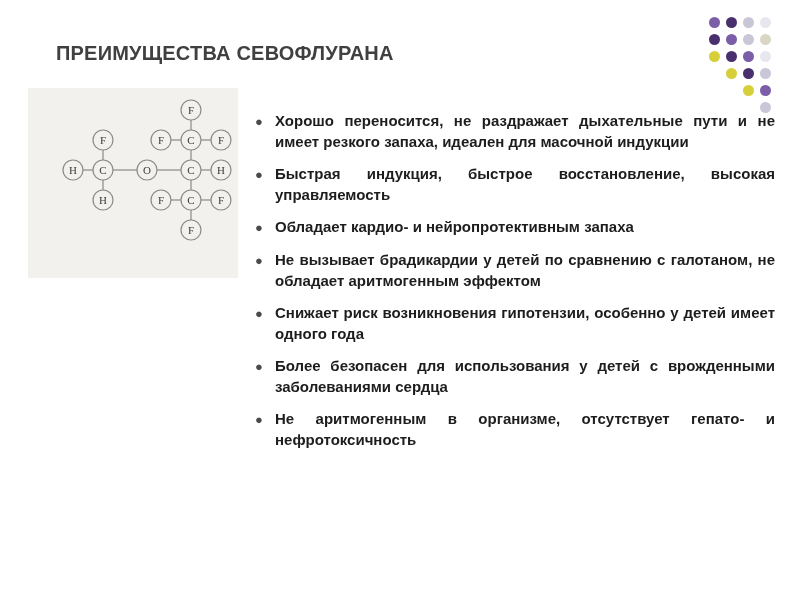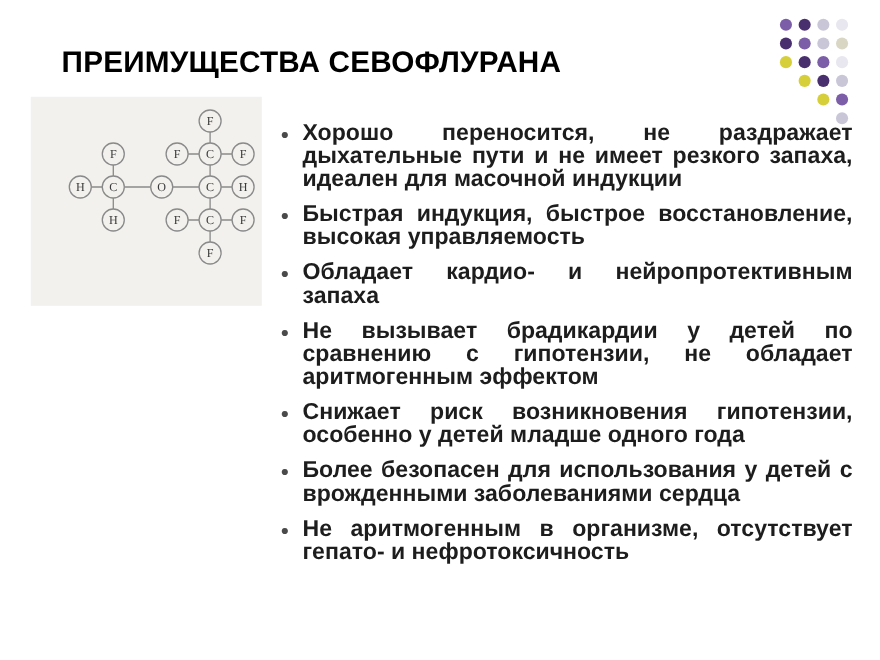--- a/index.html
+++ b/index.html
@@ -30,23 +30,23 @@
     border-radius: 50%;
     margin: 3px;
   }
 
   
   #slide-title {
     position: absolute;
     left: 56px;
     top: 42px;
     width: 630px;
-    font-size: 27px;
+    font-size: 20px;
     font-weight: bold;
-    color: #000000;
+    color: #404040;
     letter-spacing: 0.2px;
     line-height: 1.1;
   }
 
   
   #molecule-panel {
     position: absolute;
     left: 28px;
     top: 88px;
     width: 210px;
@@ -72,21 +72,21 @@
   .bullet-marker {
     flex: 0 0 auto;
     width: 20px;
     color: #4a4a4a;
     font-size: 13px;
     line-height: 21px;
     padding-top: 1px;
   }
   .bullet-text {
     flex: 1 1 auto;
-    font-size: 21px;
+    font-size: 15px;
     font-weight: bold;
     color: #1d1d1d;
     line-height: 21px;
     text-align: justify;
     text-justify: inter-word;
   }
 </style>
 </head>
 <body>
 
@@ -210,25 +210,25 @@
     <div class="bullet-row">
       <span class="bullet-marker">●</span>
       <span class="bullet-text">Быстрая индукция, быстрое восстановление, высокая управляемость</span>
     </div>
     <div class="bullet-row">
       <span class="bullet-marker">●</span>
       <span class="bullet-text">Обладает кардио- и нейропротективным запаха</span>
     </div>
     <div class="bullet-row">
       <span class="bullet-marker">●</span>
-      <span class="bullet-text">Не вызывает брадикардии у детей по сравнению с гипотензии, не обладает аритмогенным эффектом</span>
-    </div>
-    <div class="bullet-row">
-      <span class="bullet-marker">●</span>
-      <span class="bullet-text">Снижает риск возникновения гипотензии, особенно у детей младше одного года</span>
+      <span class="bullet-text">Не вызывает брадикардии у детей по сравнению с галотаном, не обладает аритмогенным эффектом</span>
+    </div>
+    <div class="bullet-row">
+      <span class="bullet-marker">●</span>
+      <span class="bullet-text">Снижает риск возникновения гипотензии, особенно у детей имеет одного года</span>
     </div>
     <div class="bullet-row">
       <span class="bullet-marker">●</span>
       <span class="bullet-text">Более безопасен для использования у детей с врожденными заболеваниями сердца</span>
     </div>
     <div class="bullet-row">
       <span class="bullet-marker">●</span>
       <span class="bullet-text">Не аритмогенным в организме, отсутствует гепато- и нефротоксичность</span>
     </div>
   </div>

